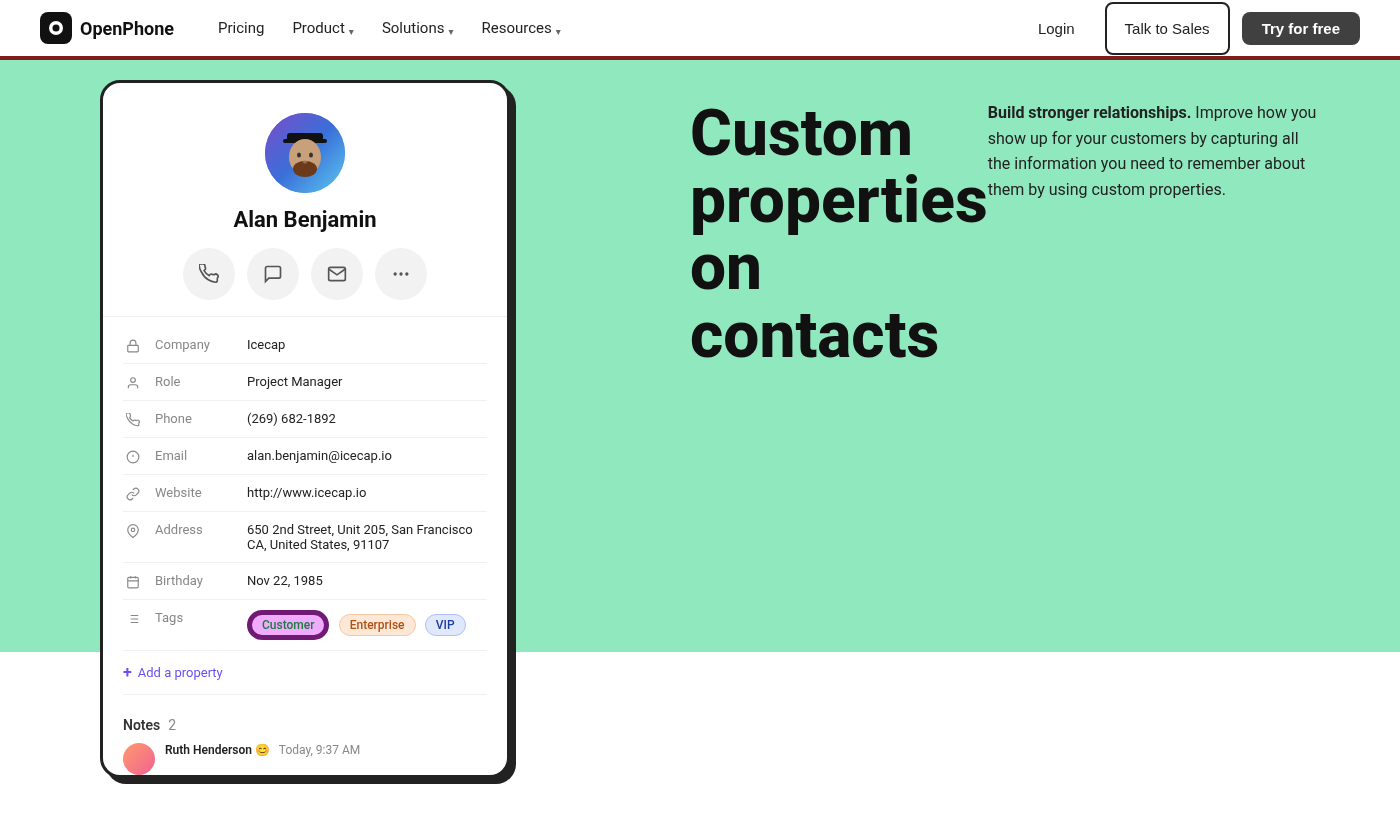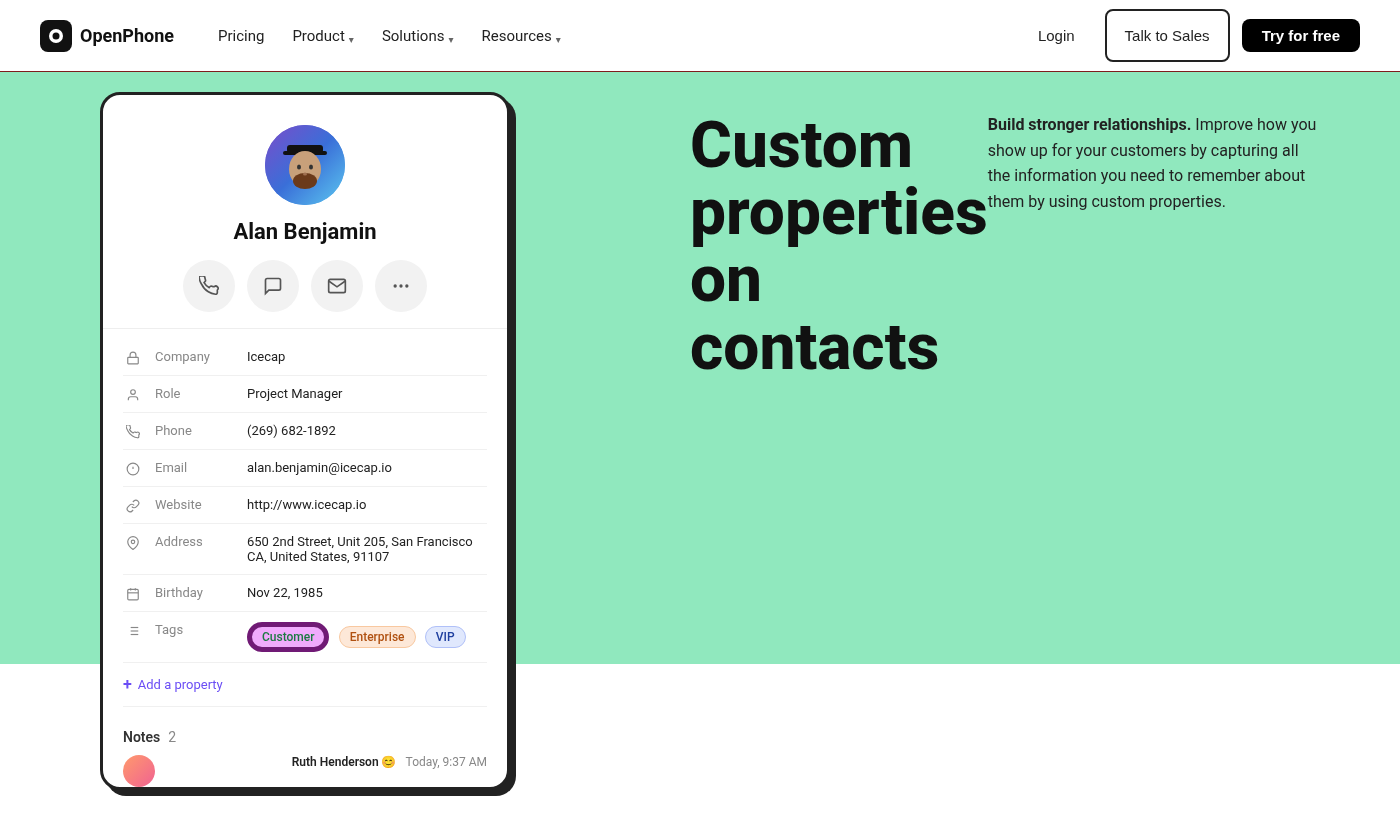--- a/index.html
+++ b/index.html
@@ -10,22 +10,22 @@
       height: 840px;
       overflow: hidden;
     }
 
     
     .navbar {
       display: flex;
       align-items: center;
       justify-content: space-between;
       padding: 0 40px;
-      height: 72px;
-      border-bottom: 1px solid #7f1d1d;
+      height: 60px;
+      border-bottom: 4px solid #7f1d1d;
       background: #fff;
       position: relative;
       z-index: 10;
     }
     .nav-left {
       display: flex;
       align-items: center;
       gap: 32px;
     }
     .logo {
@@ -79,21 +79,21 @@
       background: none;
       border: 2px solid #222;
       border-radius: 8px;
       cursor: pointer;
       color: #222;
       font-weight: 500;
     }
     .btn-try {
       padding: 8px 20px;
       font-size: 15px;
-      background: #000000;
+      background: #404040;
       border: none;
       border-radius: 8px;
       cursor: pointer;
       color: #fff;
       font-weight: 600;
     }
 
     
     .main-content {
       display: flex;
@@ -230,23 +230,22 @@
       font-weight: 600;
       color: #333;
       margin-bottom: 10px;
     }
     .notes-count {
       color: #888;
       font-weight: 400;
     }
     .note-item {
       display: flex;
-      gap: 22px;
+      gap: 10px;
       align-items: flex-start;
-      justify-content: space-between;
     }
     .note-avatar {
       width: 32px;
       height: 32px;
       border-radius: 50%;
       background: linear-gradient(135deg, #ff9a6c, #f06292);
       flex-shrink: 0;
     }
     .note-meta {
       font-size: 12px;

